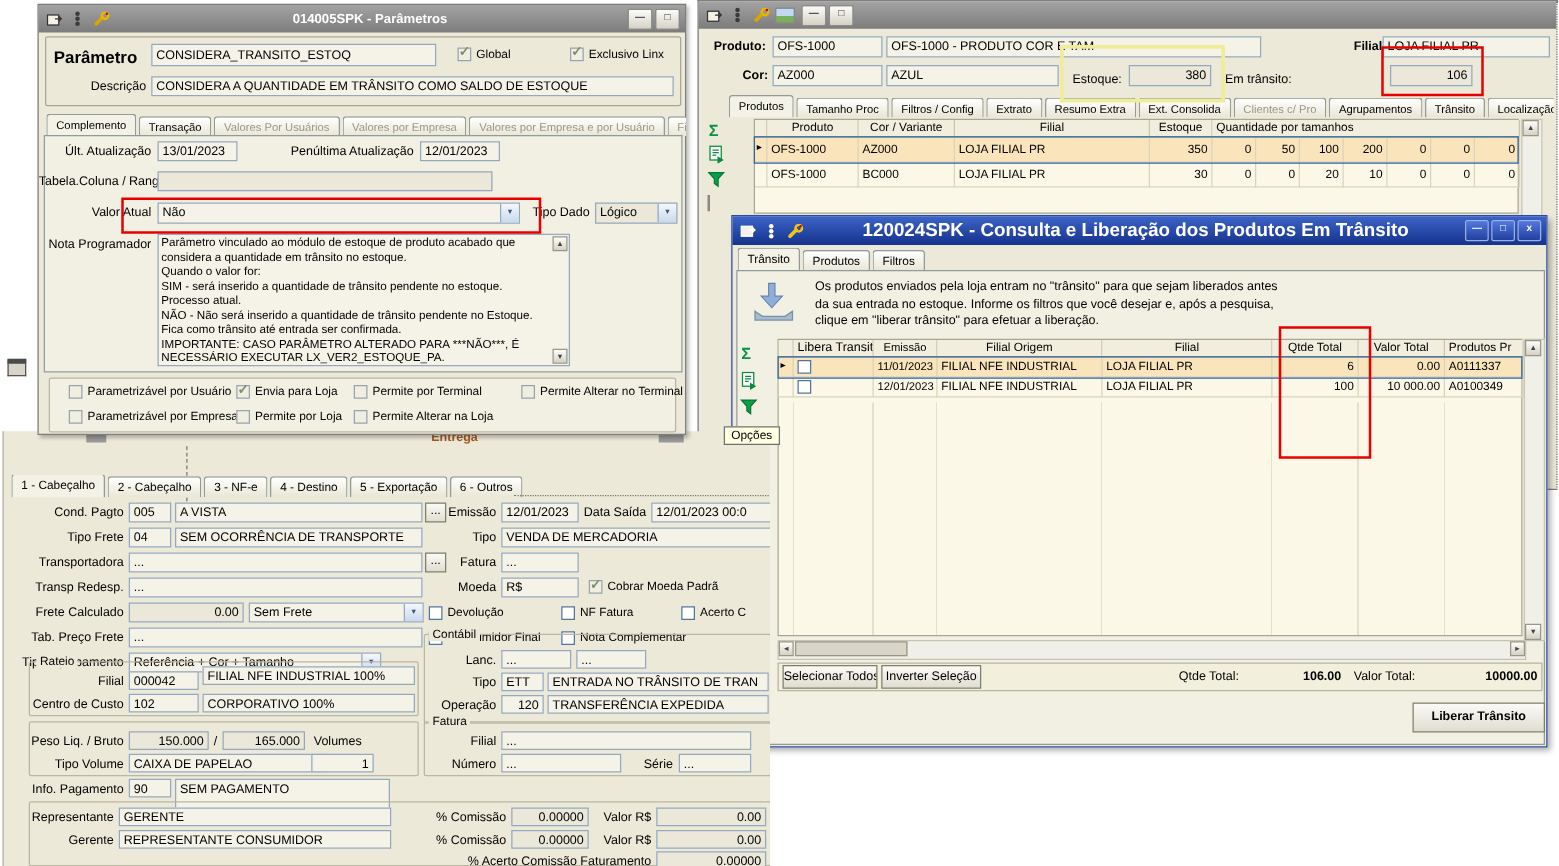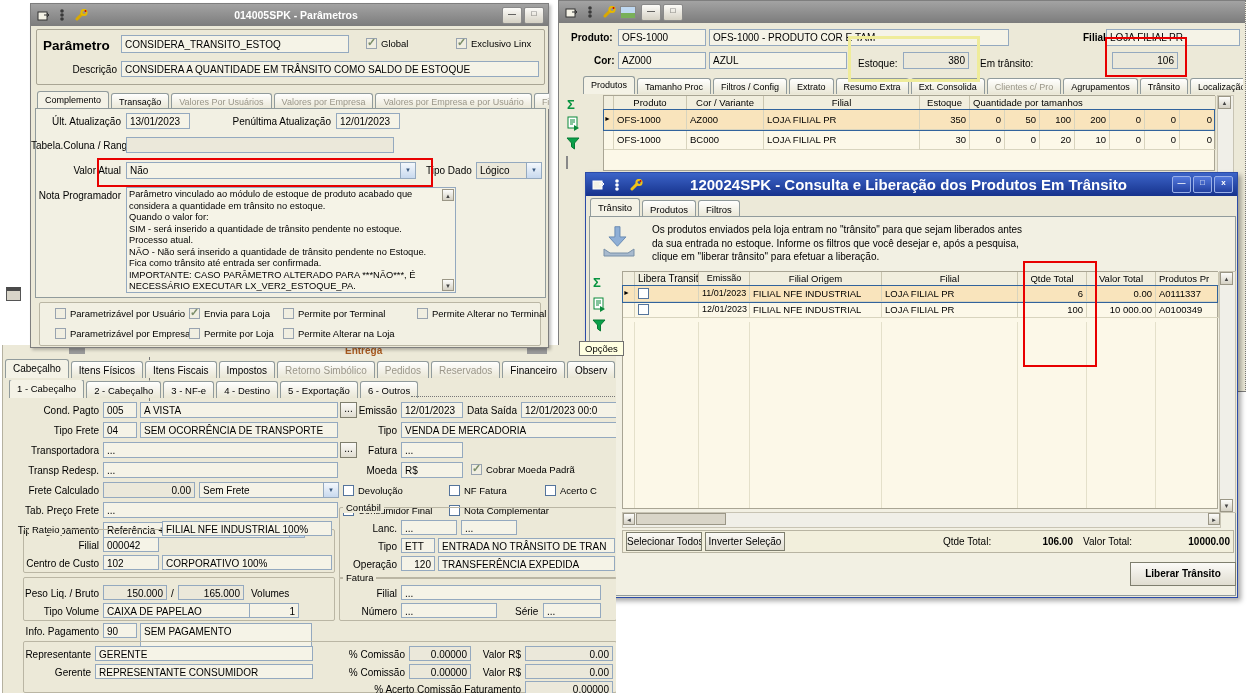--- a/index.html
+++ b/index.html
@@ -287,31 +287,20 @@
     <span class="btn" style="left:544px;top:389px;width:106px;height:24px;line-height:22px;font-weight:bold">Liberar Trânsito</span>
   </div>
 
   <div class="abs" style="left:2px;top:345px;width:614px;height:348px;background:#ECE9D8;border-left:1px solid #B5B1A0;z-index:3;overflow:hidden">
 
     <span class="frag" style="left:66px;top:1px;width:16px;height:8px"></span>
     <span class="lbl" style="left:342px;top:0;font-weight:bold;color:#A85A20">Entrega</span>
     <span class="frag" style="left:524px;top:1px;width:20px;height:8px"></span>
     <span class="abs" style="left:146px;top:12px;width:1px;height:44px;border-left:1px dashed #777"></span>
 
-    <div class="tabs" style="left:2px;top:12px;width:612px;height:21px">
-      <span class="tab act" style="font-size:10px">Cabeçalho</span>
-      <span class="tab" style="font-size:10px">Itens Físicos</span>
-      <span class="tab" style="font-size:10px">Itens Fiscais</span>
-      <span class="tab" style="font-size:10px">Impostos</span>
-      <span class="tab dis" style="font-size:10px">Retorno Simbólico</span>
-      <span class="tab dis" style="font-size:10px">Pedidos</span>
-      <span class="tab dis" style="font-size:10px">Reservados</span>
-      <span class="tab" style="font-size:10px">Financeiro</span>
-      <span class="tab" style="font-size:10px">Observ</span>
-    </div>
     <div class="tabs" style="left:6px;top:35px;width:608px;height:18px">
       <span class="tab act">1 - Cabeçalho</span>
       <span class="tab">2 - Cabeçalho</span>
       <span class="tab">3 - NF-e</span>
       <span class="tab">4 - Destino</span>
       <span class="tab">5 - Exportação</span>
       <span class="tab">6 - Outros</span>
     </div>
     <span class="abs" style="left:408px;top:51px;width:204px;border-top:1px dotted #777"></span>
 
@@ -384,21 +373,21 @@
     <div class="fld" style="left:398px;top:193px;width:34px;height:15px">ETT</div>
     <div class="fld" style="left:435px;top:193px;width:177px;height:15px">ENTRADA NO TRÂNSITO DE TRAN</div>
     <span class="lbl ra" style="left:330px;top:214px;width:64px">Operação</span>
     <div class="fld fldra" style="left:398px;top:211px;width:34px;height:15px">120</div>
     <div class="fld" style="left:435px;top:211px;width:177px;height:15px">TRANSFERÊNCIA EXPEDIDA</div>
 
     <div class="grp" style="left:20px;top:184px;width:312px;height:44px"></div>
     <span class="gcap" style="left:26px;top:179px">Rateio</span>
     <span class="lbl ra" style="left:20px;top:195px;width:76px">Filial</span>
     <div class="fld" style="left:100px;top:192px;width:56px;height:15px">000042</div>
-    <div class="fld" style="left:159px;top:176px;width:170px;height:15px">FILIAL NFE INDUSTRIAL 100%</div>
+    <div class="fld" style="left:159px;top:188px;width:170px;height:15px">FILIAL NFE INDUSTRIAL 100%</div>
     <span class="lbl ra" style="left:0;top:213px;width:96px">Centro de Custo</span>
     <div class="fld" style="left:100px;top:210px;width:56px;height:15px">102</div>
     <div class="fld" style="left:159px;top:210px;width:170px;height:15px">CORPORATIVO 100%</div>
 
     <div class="grp" style="left:20px;top:232px;width:312px;height:44px"></div>
     <span class="lbl ra" style="left:0;top:243px;width:96px">Peso Liq. / Bruto</span>
     <div class="fld fldra flddis" style="left:100px;top:240px;width:64px;height:15px">150.000</div>
     <span class="lbl" style="left:168px;top:243px">/</span>
     <div class="fld fldra flddis" style="left:175px;top:240px;width:66px;height:15px">165.000</div>
     <span class="lbl" style="left:248px;top:243px">Volumes</span>

